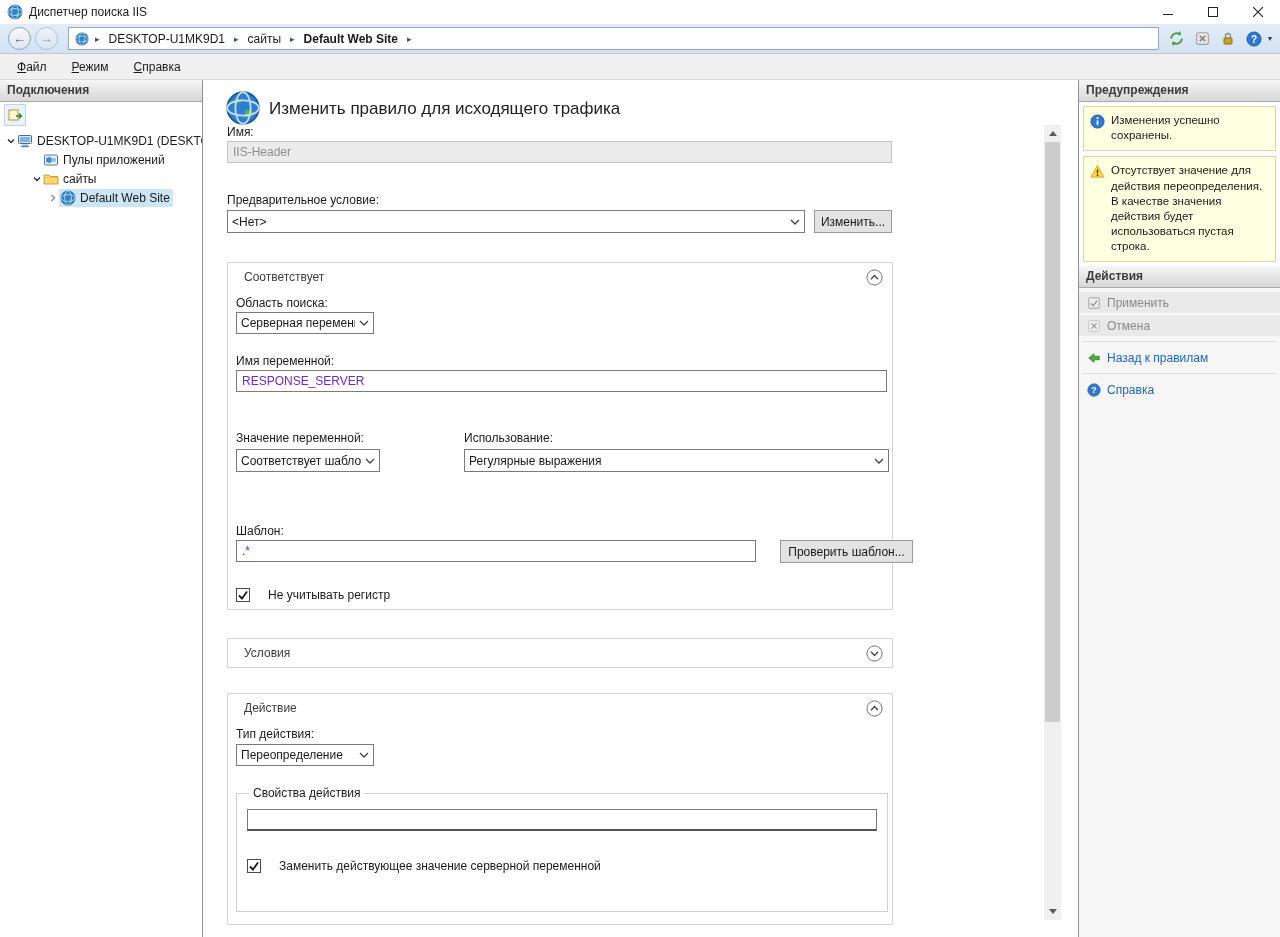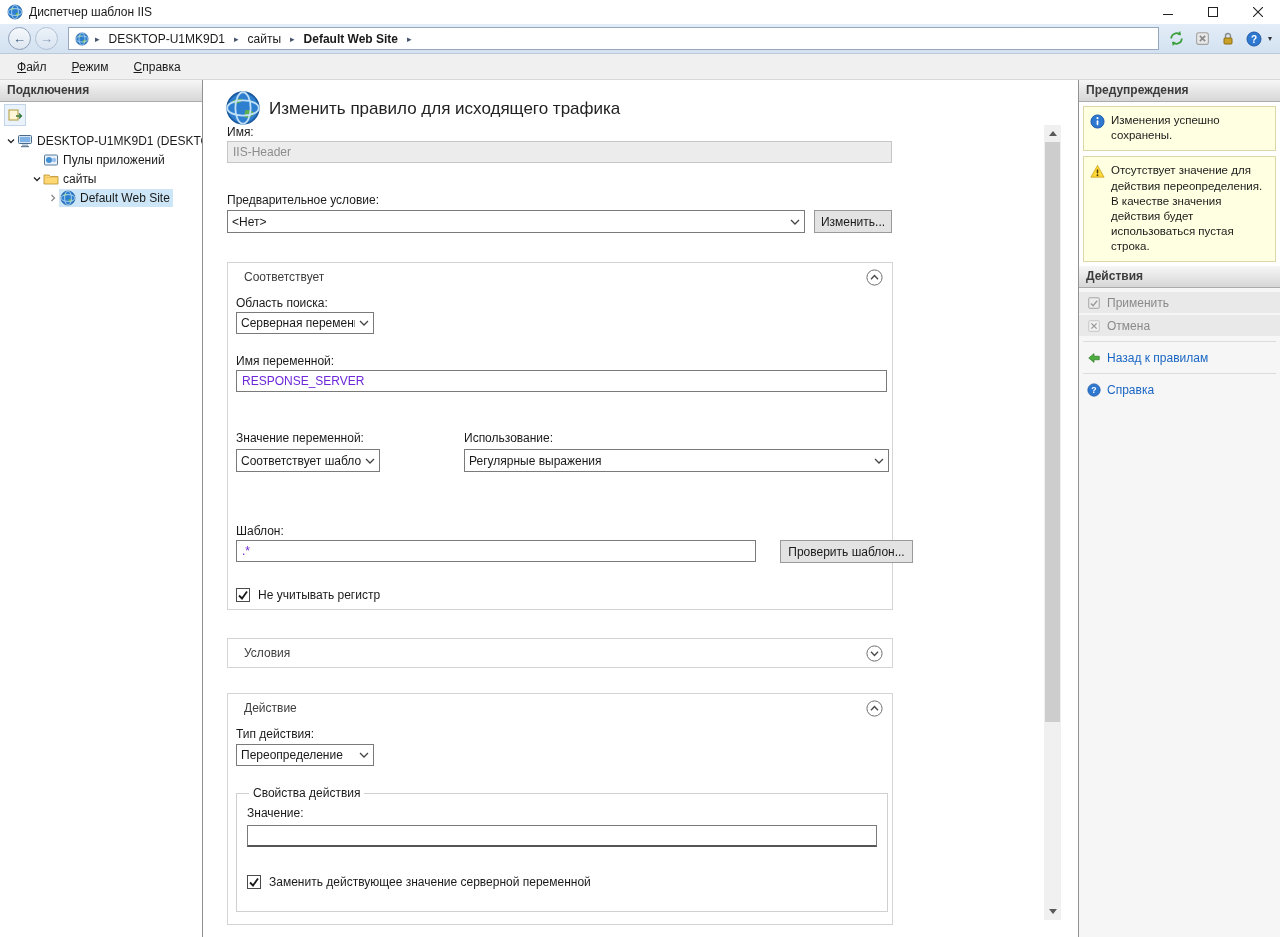--- a/index.html
+++ b/index.html
@@ -54,21 +54,21 @@
   .flabel { position:absolute; color:#1a1a1a; }
   .tb-input { position:absolute; border:1px solid #7a7a7a; background:#fff; font:12px "Liberation Sans",sans-serif; padding:0 5px; color:#6d28d9; }
   .tb-input:disabled, .tb-input.disabled { background:#ececec; color:#8c8c8c; border-color:#c6c6c6; }
   .select { position:absolute; height:23px; border:1px solid #7a7a7a; background:#fff; display:flex; align-items:center; padding:0 4px; }
   .sel-text { overflow:hidden; white-space:nowrap; flex:1; }
   .sel-arrow { flex:none; margin-left:4px; display:flex; align-items:center; }
   .btn { position:absolute; border:1px solid #9a9a9a; background:#e3e3e3; font:12px "Liberation Sans",sans-serif; display:flex; align-items:center; justify-content:center; color:#1a1a1a; }
   .sec { position:absolute; border:1px solid #d4d4d4; background:#fff; }
   .sec-head { position:absolute; left:0; right:0; top:0; height:28px; display:flex; align-items:center; padding:0 9px 0 16px; color:#3d3d3d; }
   .chev-btn { margin-left:auto; width:17px; height:17px; }
-  .cbrow { position:absolute; display:flex; align-items:center; gap:8px; }
+  .cbrow { position:absolute; display:flex; align-items:center; gap:18px; }
   fieldset.grp { position:absolute; border:1px solid #d0d0d0; padding:4px 10px 8px 10px; }
   fieldset.grp legend { padding:0 4px; margin-left:2px; color:#1a1a1a; }
 
   
   .vscroll { position:absolute; right:17px; top:45px; width:17px; height:795px; background:#f0f0f0; }
   .sb-btn { position:absolute; left:0; width:17px; height:17px; display:flex; align-items:center; justify-content:center; }
   .sb-up { top:0; } .sb-down { bottom:0; }
   .sb-thumb { position:absolute; left:1px; width:15px; top:17px; height:580px; background:#cdcdcd; }
   .tri-up { width:0; height:0; border-left:4px solid transparent; border-right:4px solid transparent; border-bottom:5px solid #5a5a5a; }
   .tri-down { width:0; height:0; border-left:4px solid transparent; border-right:4px solid transparent; border-top:5px solid #5a5a5a; }
@@ -180,21 +180,21 @@
     </symbol>
   </defs>
 </svg>
 
 <div class="window">
 
   <div class="titlebar">
     <svg class="app-icon">
         <use href="#i-globe"></use>
       </svg>
-    <span class="title">Диспетчер шаблон IIS</span>
+    <span class="title">Диспетчер поиска IIS</span>
     <div class="win-btns">
       <div class="win-btn">
           <svg width="10" height="10">
             <line x1="0" y1="7.5" x2="10" y2="7.5" stroke="#222" stroke-width="1"></line>
           </svg>
         </div>
       <div class="win-btn">
           <svg width="10" height="10">
             <rect x="0.5" y="0.5" width="9" height="9" fill="none" stroke="#222"></rect>
           </svg>
@@ -397,21 +397,20 @@
         <div class="select" style="left:8px; top:50px; width:138px; height:22px">
           <span class="sel-text">Переопределение</span>
           <span class="sel-arrow">
               <svg width="10" height="6">
                 <use href="#sel-chev"></use>
               </svg>
             </span>
         </div>
         <fieldset class="grp" style="left:8px; top:92px; width:651px; height:126px">
           <legend>Свойства действия</legend>
-          <label style="display:block; margin-top:2px">Значение:</label>
           <input class="tb-input" style="position: static; display: block; margin-top: 5px; width: 630px; height: 22px; border-bottom: 2px solid rgb(85, 85, 85);" value="">
           <div class="cbrow" style="position:static; margin-top:28px">
             <svg class="chk" width="14" height="14">
                 <use href="#chk"></use>
               </svg>
             <span>Заменить действующее значение серверной переменной</span>
           </div>
         </fieldset>
       </section>
 

